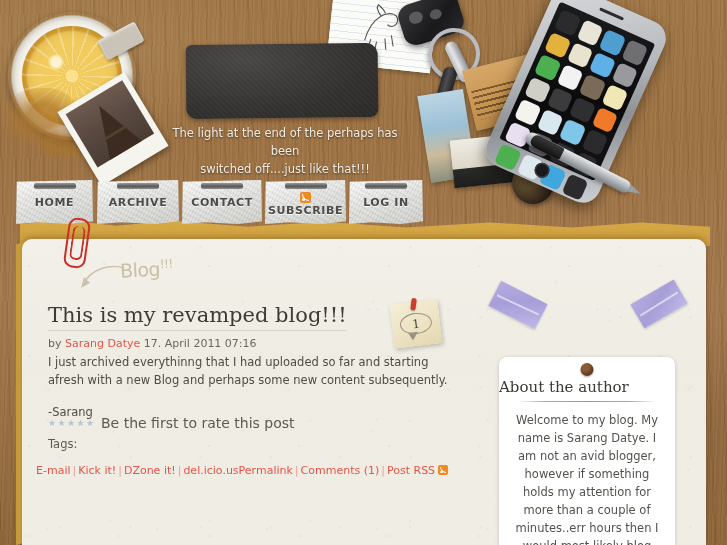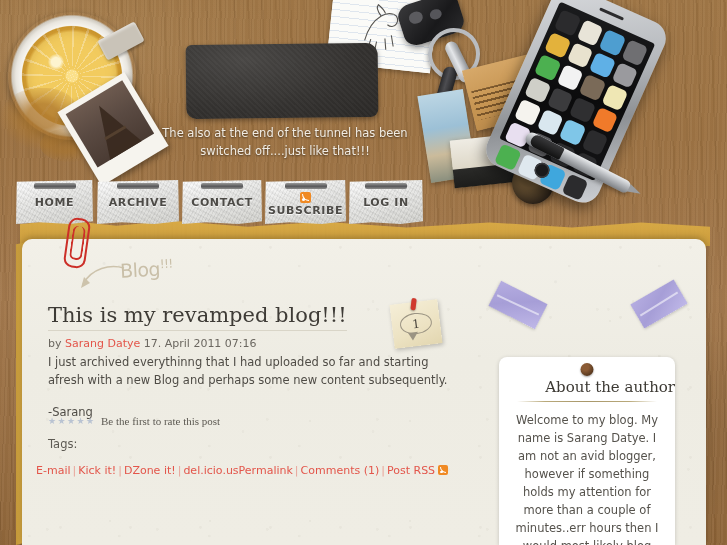--- a/index.html
+++ b/index.html
@@ -240,21 +240,21 @@
     border-bottom:1px solid #d9d5c8;padding-bottom:3px;display:inline-block;
   }
   .byline{font-size:11px;color:#6b6760;margin:4px 0 3px 0;}
   .byline .author{color:#e3554a;}
   .post-body{font-size:11.5px;color:#4f4c46;line-height:18px;margin:0;}
   .post-sig{font-size:11.5px;color:#4f4c46;line-height:18px;margin:14px 0 0 0;}
 
   .rate-row{position:absolute;left:48px;top:415px;z-index:15;display:flex;align-items:center;gap:7px;}
   .stars{display:flex;gap:1.5px;}
   .star{width:8px;height:8px;color:#b9c3d2;font-size:9px;line-height:8px;}
-  .rate-txt{font-size:11px;color:#5d5a53;font-family:Liberation Serif, serif;}
+  .rate-txt{font-size:14px;color:#5d5a53;}
 
   .tags-row{position:absolute;left:48px;top:437px;z-index:15;font-size:11.5px;color:#5d5a53;}
 
   .links-row{position:absolute;left:36px;top:464px;z-index:15;font-size:11px;color:#e3796a;white-space:nowrap;}
   .links-row a{color:#e3554a;text-decoration:none;cursor:pointer;}
   .links-row .sep{color:#e8a398;margin:0 2px;}
   .rss-in{display:inline-block;width:10px;height:10px;border-radius:2px;background:#f08a24;
     position:relative;vertical-align:-1px;margin-left:3px;}
   .rss-in:before{content:"";position:absolute;left:2px;bottom:2px;width:2.5px;height:2.5px;border-radius:50%;background:#fff;}
   .rss-in:after{content:"";position:absolute;left:2px;bottom:2px;width:5px;height:5px;
@@ -283,22 +283,22 @@
   .tape-l{left:492px;top:291px;width:52px;height:28px;transform:rotate(27deg);}
   .tape-r{left:634px;top:290px;width:50px;height:28px;transform:rotate(-30deg);}
 
   .sidebar{position:absolute;left:499px;top:357px;width:176px;height:188px;z-index:17;
     background:#ffffff;border-radius:8px 8px 0 0;
     box-shadow:0 1px 4px rgba(0,0,0,.18);overflow:hidden;}
   .sidebar .tack{position:absolute;left:50%;top:6px;transform:translateX(-50%);
     width:13px;height:13px;border-radius:50%;
     background:radial-gradient(circle at 36% 32%,#8a5a34 0 28%,#5a3a20 70%,#3e2715 100%);
     box-shadow:0 1px 2px rgba(0,0,0,.35);}
-  .sb-title{margin:21px 0 0 0;text-align:right;font-weight:normal;
-    font-family:"DejaVu Serif","Liberation Serif",serif;font-size:15px;color:#3c3933;padding-left:28px;}
+  .sb-title{margin:21px 0 0 0;text-align:left;font-weight:normal;
+    font-family:"DejaVu Serif","Liberation Serif",serif;font-size:15px;color:#3c3933;}
   .sb-rule{margin:5px 18px 0 18px;height:1px;
     background:linear-gradient(90deg,rgba(180,160,110,0),#b9a97a 20%,#a8976a 50%,#b9a97a 80%,rgba(180,160,110,0));}
   .sb-body{margin:9px 12px 0 12px;text-align:center;font-size:11.5px;line-height:18px;color:#55524c;}
 </style>
 </head>
 <body>
 
 <div id="page">
 
   <div class="wood"></div>
@@ -368,21 +368,21 @@
         <span class="ic" style="background:#2b2b2d"></span>
       </div>
     </div>
     <div class="home"></div>
   </div>
 
   <div class="obj pen"></div>
 
   <div class="chalkboard"></div>
   <div class="site-desc">
-    <div>The also at the end of the tunnel has been</div>
+    <div>The light at the end of the perhaps has been</div>
     <div>switched off....just like that!!!</div>
   </div>
 
   <nav class="nav">
     <div class="tab" style="left:0px;width:77px;">
       <span class="clip"></span>
       <span class="lbl">HOME</span>
     </div>
     <div class="tab" style="left:81px;width:82px;">
       <span class="clip"></span>

